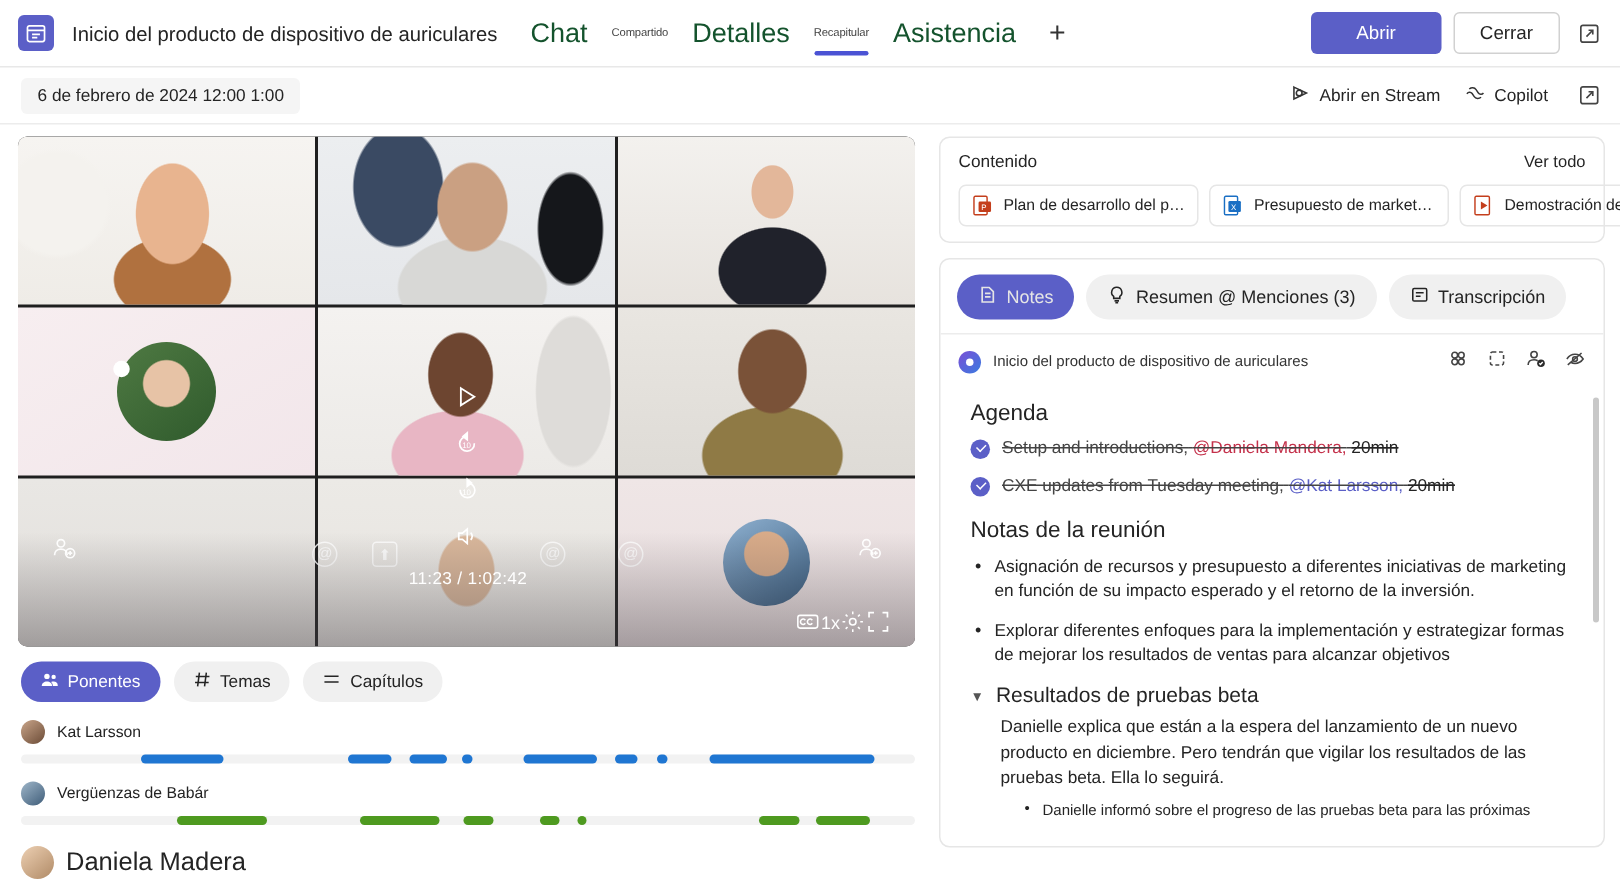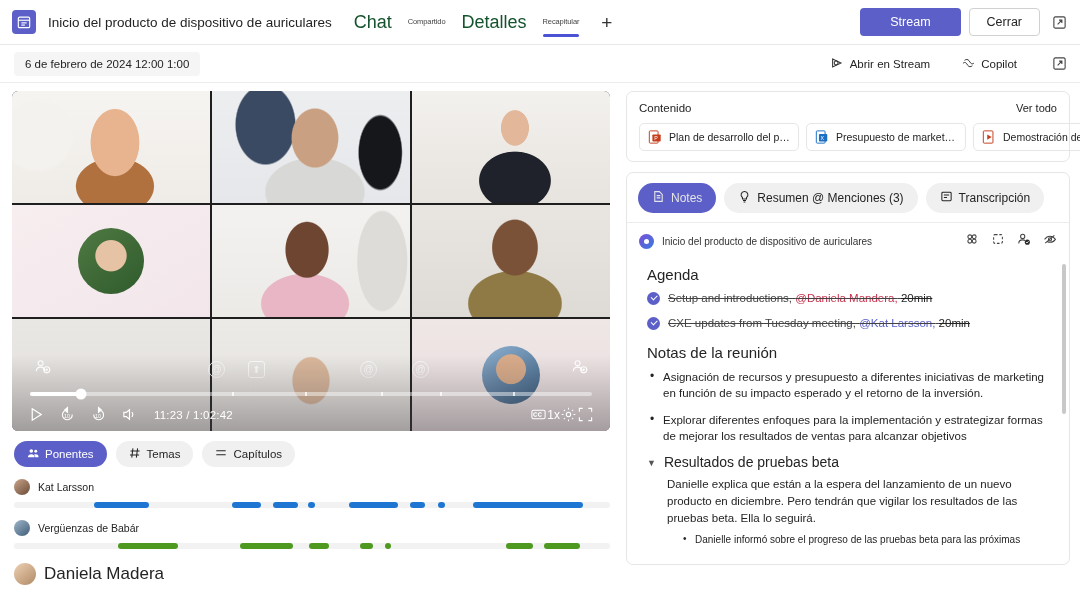--- a/index.html
+++ b/index.html
@@ -63,21 +63,21 @@
 
   
   .subbar {
     height: 38px; display: flex; align-items: center;
     padding: 0 10px 0 14px; border-bottom: 1px solid #ececec;
   }
   .datechip {
     background: #f5f5f5; border-radius: 4px; font-size: 11.5px;
     padding: 6px 11px; color: #242424; white-space: nowrap;
   }
-  .subbar-right { margin-left: auto; display: flex; align-items: center; gap: 31px; text-align: center; }
+  .subbar-right { margin-left: auto; display: flex; align-items: center; gap: 16px; text-align: center; }
   .subbar-action {
     display: flex; align-items: center; gap: 6px; font-size: 11.5px;
     color: #242424; cursor: pointer; white-space: nowrap;
   }
   .subbar-action svg { width: 14px; height: 14px; }
 
   
   .main { display: flex; height: 510px; }
   .left { width: 620px; padding: 8px 10px 0 12px; }
   .right { width: 460px; padding: 8px 10px 0 6px; }
@@ -154,21 +154,21 @@
   .scrub {
     position: relative; height: 4px; background: rgba(255,255,255,.45);
     border-radius: 3px; margin: 0 6px 10px;
   }
   .scrub .filled { position: absolute; left:0; top:0; bottom:0; width: 9%;
     background: #fff; border-radius: 3px; }
   .scrub .knob { position: absolute; left: 9%; top: 50%; width: 11px; height: 11px;
     background: #fff; border-radius: 50%; transform: translate(-50%,-50%); }
   .scrub .mark { position: absolute; top: 0; bottom: 0; width: 2px;
     background: rgba(255,255,255,.75); }
-  .ctrl-row { display: flex; align-items: center; color: #fff; gap: 14px; padding: 0 4px; }
+  .ctrl-row { display: flex; align-items: center; color: #fff; gap: 14px; padding: 0 4px; flex-direction: column; }
   .ctrl-row svg { width: 17px; height: 17px; }
   .ctrl-btn { cursor: pointer; display: flex; align-items: center; }
   .time { font-size: 11.5px; margin-left: 2px; white-space: nowrap; letter-spacing: .2px; }
   .ctrl-right { margin-left: auto; display: flex; align-items: center; gap: 0; }
   .speed { font-size: 12px; cursor: pointer; }
 
   
   .chips { display: flex; gap: 9px; margin-top: 10px; padding-left: 2px; }
   .chip {
     display: flex; align-items: center; gap: 6px; border-radius: 14px;
@@ -294,24 +294,25 @@
       <line x1="5" y1="9" x2="11" y2="9"></line>
       <line x1="5" y1="11.5" x2="9" y2="11.5"></line>
     </svg>
   </div>
   <div class="meeting-title">Inicio del producto de dispositivo de auriculares</div>
   <div class="tabs">
     <div class="tab">Chat</div>
     <div class="tab tiny">Compartido</div>
     <div class="tab">Detalles</div>
     <div class="tab tiny active">Recapitular</div>
+    <div class="tab">Asistencia</div>
     <div class="add-tab">+</div>
   </div>
   <div class="topbar-right">
-    <button class="btn-join">Stream</button>
+    <button class="btn-join">Abrir</button>
     <button class="btn-close">Cerrar</button>
     <div class="icon-box">
       <svg viewBox="0 0 16 16" fill="none" stroke="#444" stroke-width="1.2">
         <rect x="2" y="2" width="12" height="12" rx="1.5"></rect>
         <path d="M6 10 L10.5 5.5 M7.5 5.5 H10.5 V8.5"></path>
       </svg>
     </div>
   </div>
 </div>
 

